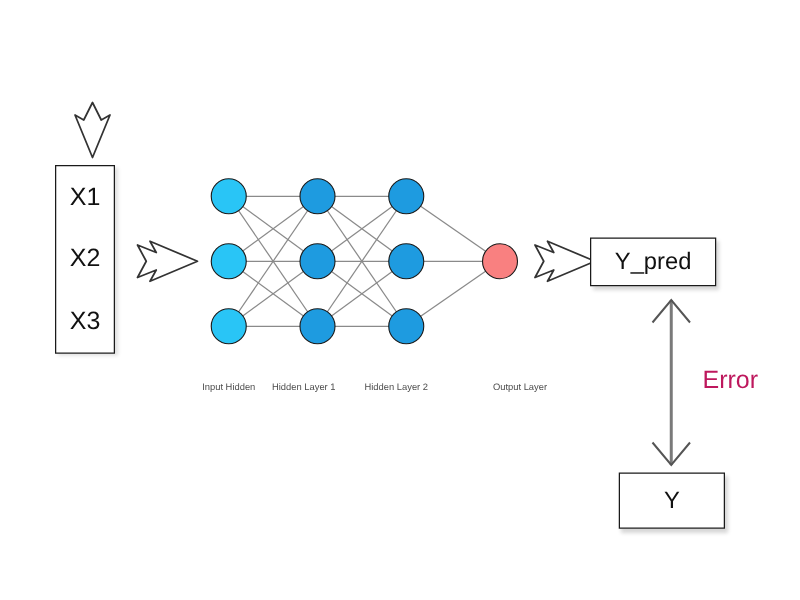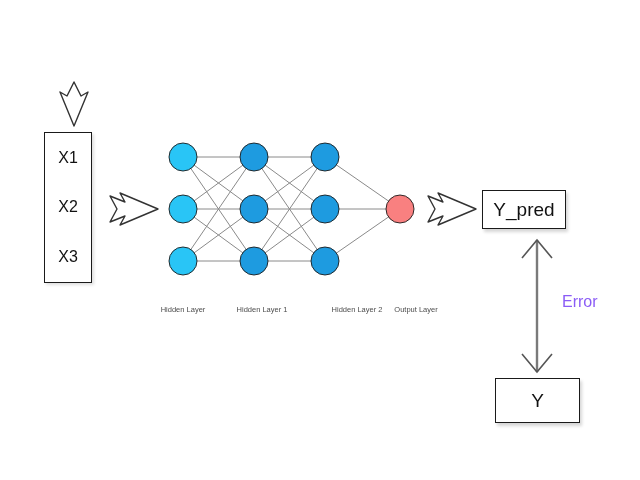--- a/index.html
+++ b/index.html
@@ -43,21 +43,21 @@
     border: 1.6px solid #1a1a1a;
     box-sizing: border-box;
     background: #ffffff;
     display: flex;
     flex-direction: column;
     justify-content: space-around;
     align-items: center;
     box-shadow: 2px 2px 3px rgba(0,0,0,0.13);
   }
   #input-box .xval {
-    font-size: 16px;
+    font-size: 20px;
     color: #111111;
     line-height: 1;
   }
 
   .layer-caption {
     font-size: 7.5px;
     color: #4d4d4d;
     text-align: center;
     white-space: nowrap;
     transform: translateX(-50%);
@@ -67,39 +67,39 @@
   .outbox {
     border: 1.5px solid #1a1a1a;
     box-sizing: border-box;
     background: #ffffff;
     display: flex;
     align-items: center;
     justify-content: center;
     box-shadow: 2px 3px 3px rgba(0,0,0,0.16);
   }
   #ypred-box {
-    left: 482px;
+    left: 472px;
     top: 190px;
-    width: 84px;
+    width: 101px;
     height: 39px;
   }
   #ypred-box .boxtext { font-size: 19px; color: #111111; }
   #y-box {
     left: 495px;
     top: 378px;
     width: 85px;
     height: 45px;
   }
   #y-box .boxtext { font-size: 19px; color: #111111; }
 
   #error-label {
     left: 562px;
     top: 293px;
-    font-size: 16px;
-    color: #8b5cf6;
+    font-size: 20px;
+    color: #be185d;
     white-space: nowrap;
   }
 </style>
 </head>
 <body>
 
 <div id="canvas">
 
 
   <svg class="svg-layer" viewBox="0 0 640 480" xmlns="http://www.w3.org/2000/svg">
@@ -170,23 +170,23 @@
       <polyline points="522,354 537,372 552,354" fill="none" stroke="#555555" stroke-width="1.6"></polyline>
     </g>
   </svg>
 
   <div class="abs" id="input-box">
     <span class="xval">X1</span>
     <span class="xval">X2</span>
     <span class="xval">X3</span>
   </div>
 
-  <div class="abs layer-caption" style="left:183px;">Hidden Layer</div>
-  <div class="abs layer-caption" style="left:262px;">Hidden Layer 1</div>
-  <div class="abs layer-caption" style="left:333px;padding-left:48px;">Hidden Layer 2</div>
+  <div class="abs layer-caption" style="left:183px;">Input Hidden</div>
+  <div class="abs layer-caption" style="left:243px;">Hidden Layer 1</div>
+  <div class="abs layer-caption" style="left:317px;">Hidden Layer 2</div>
   <div class="abs layer-caption" style="left:416px;">Output Layer</div>
 
   <div class="abs outbox" id="ypred-box">
     <span class="boxtext">Y_pred</span>
   </div>
 
   <div class="abs outbox" id="y-box">
     <span class="boxtext">Y</span>
   </div>
 

